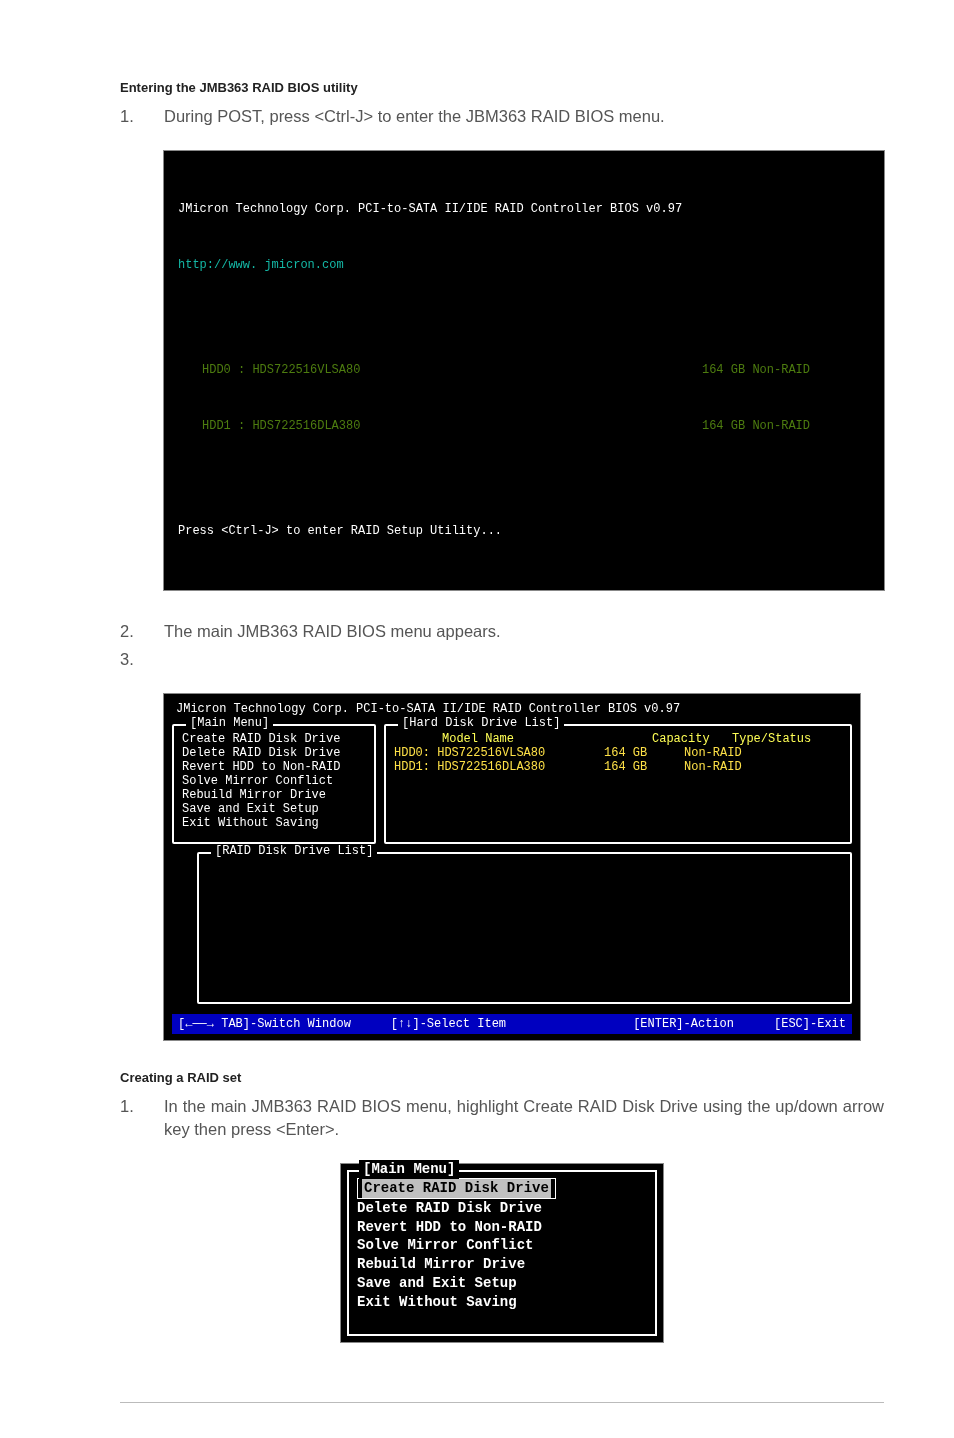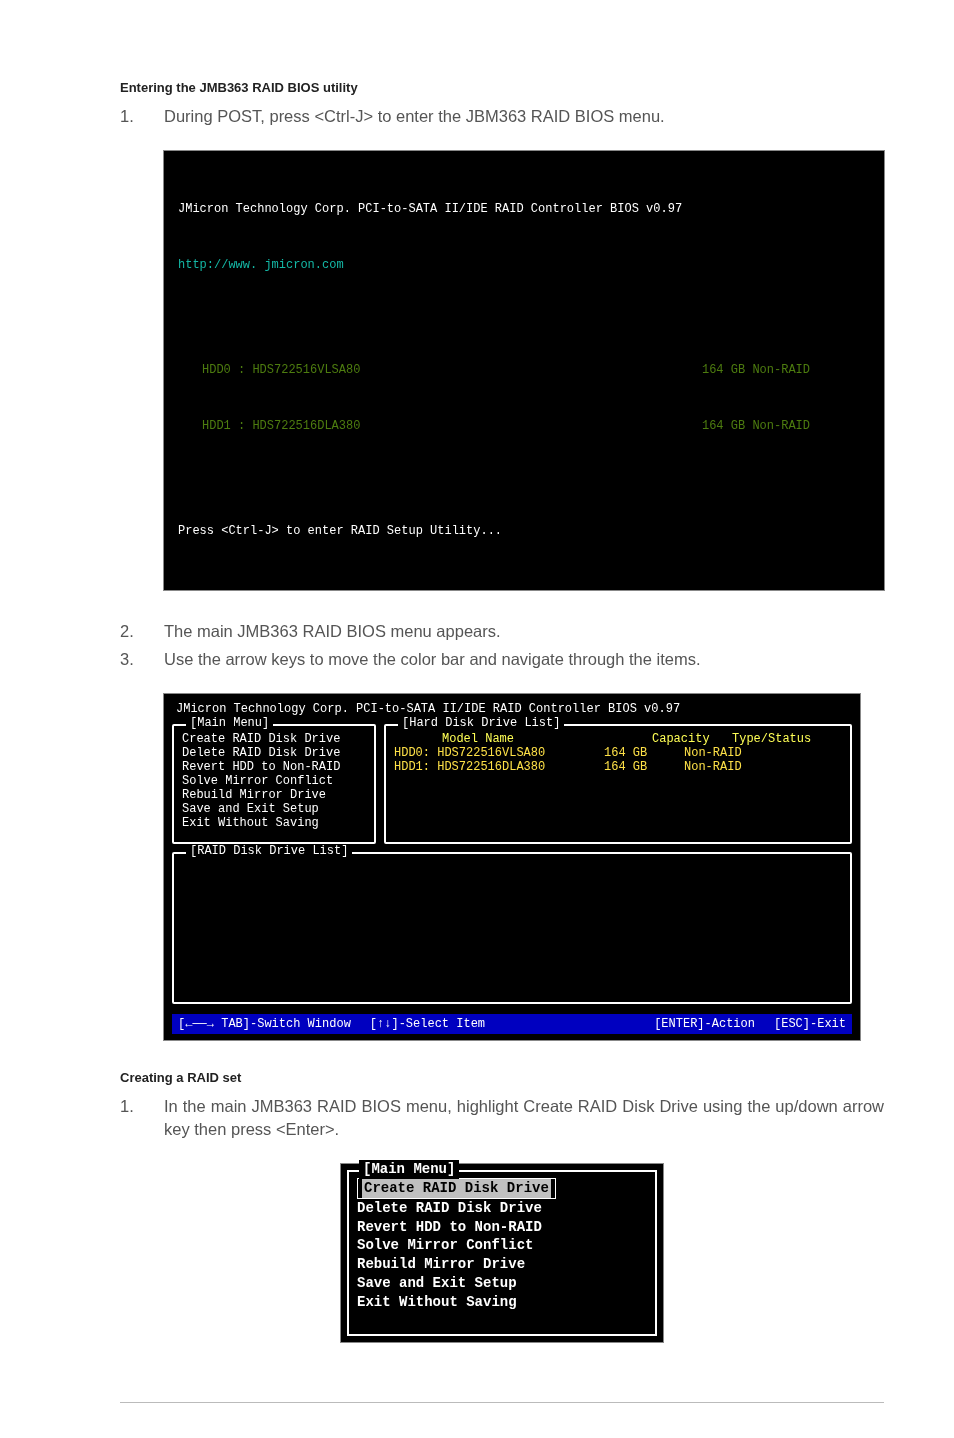--- a/index.html
+++ b/index.html
@@ -83,36 +83,37 @@
   }
   .t2-main {
     width: 215px;
   }
   .t2-hdd {
     flex: 1;
   }
   .t2-raidlist {
     margin-top: 8px;
     height: 130px;
+    margin-left: 25px;
   }
   .hdd-header {
     display: flex;
     color: #ffff55;
   }
   .hdd-row { display: flex; color: #fde047; }
   .col-model { width: 210px; }
   .col-cap { width: 80px; }
   .col-type { width: 110px; }
   .t2-footer {
     background: #0000c0;
     color: #fff;
     padding: 3px 6px;
     margin-top: 10px;
     display: flex;
-    gap: 19px;
+    gap: 40px;
     font-size: 12px;
   }
   .t2-footer .f-item { white-space: pre; }
 
   
   .term3 {
     margin: 14px auto 20px auto;
     width: 310px;
     padding: 6px;
   }
@@ -182,21 +183,20 @@
     <div>Press &lt;Ctrl-J&gt; to enter RAID Setup Utility...</div>
   </div>
 
   <ol class="body-list">
     <li>
       <span class="num">2.</span>
       <span>The main JMB363 RAID BIOS menu appears.</span>
     </li>
     <li>
       <span class="num">3.</span>
-      <span>Use the arrow keys to move the color bar and navigate through the items.</span>
     </li>
   </ol>
 
   <div class="terminal term2">
     <div class="title-line">JMicron Technology Corp. PCI-to-SATA II/IDE RAID Controller BIOS v0.97</div>
     <div class="t2-top">
       <div class="t2-box t2-main">
         <span class="legend">[Main Menu]</span>
         <div>Create RAID Disk Drive</div>
         <div>Delete RAID Disk Drive</div>

